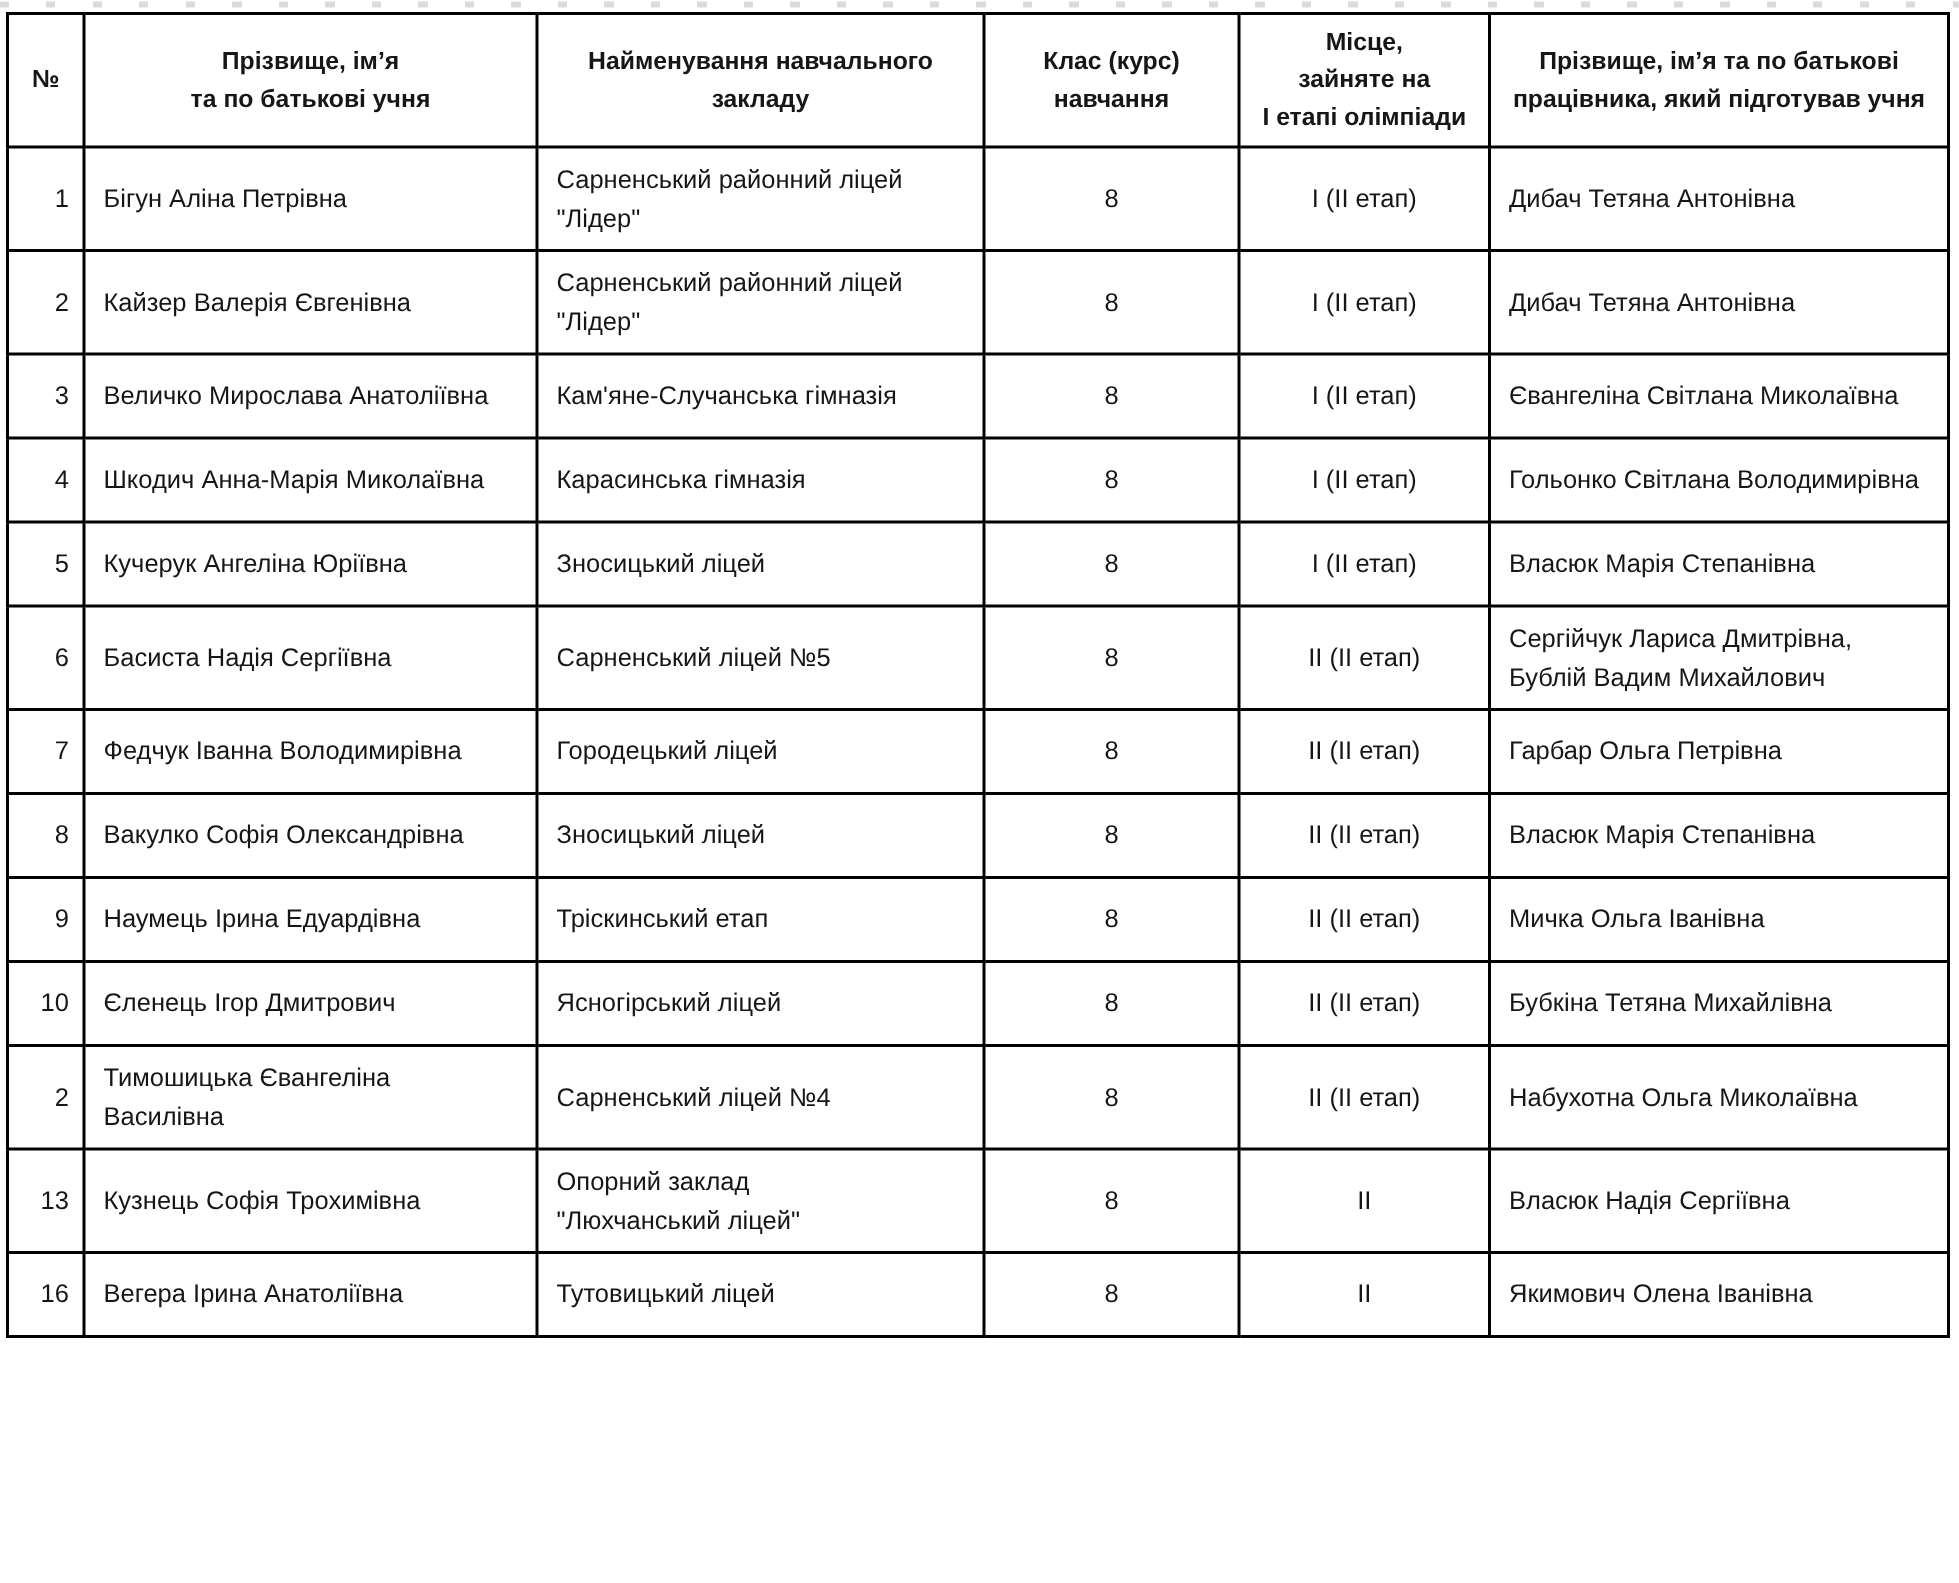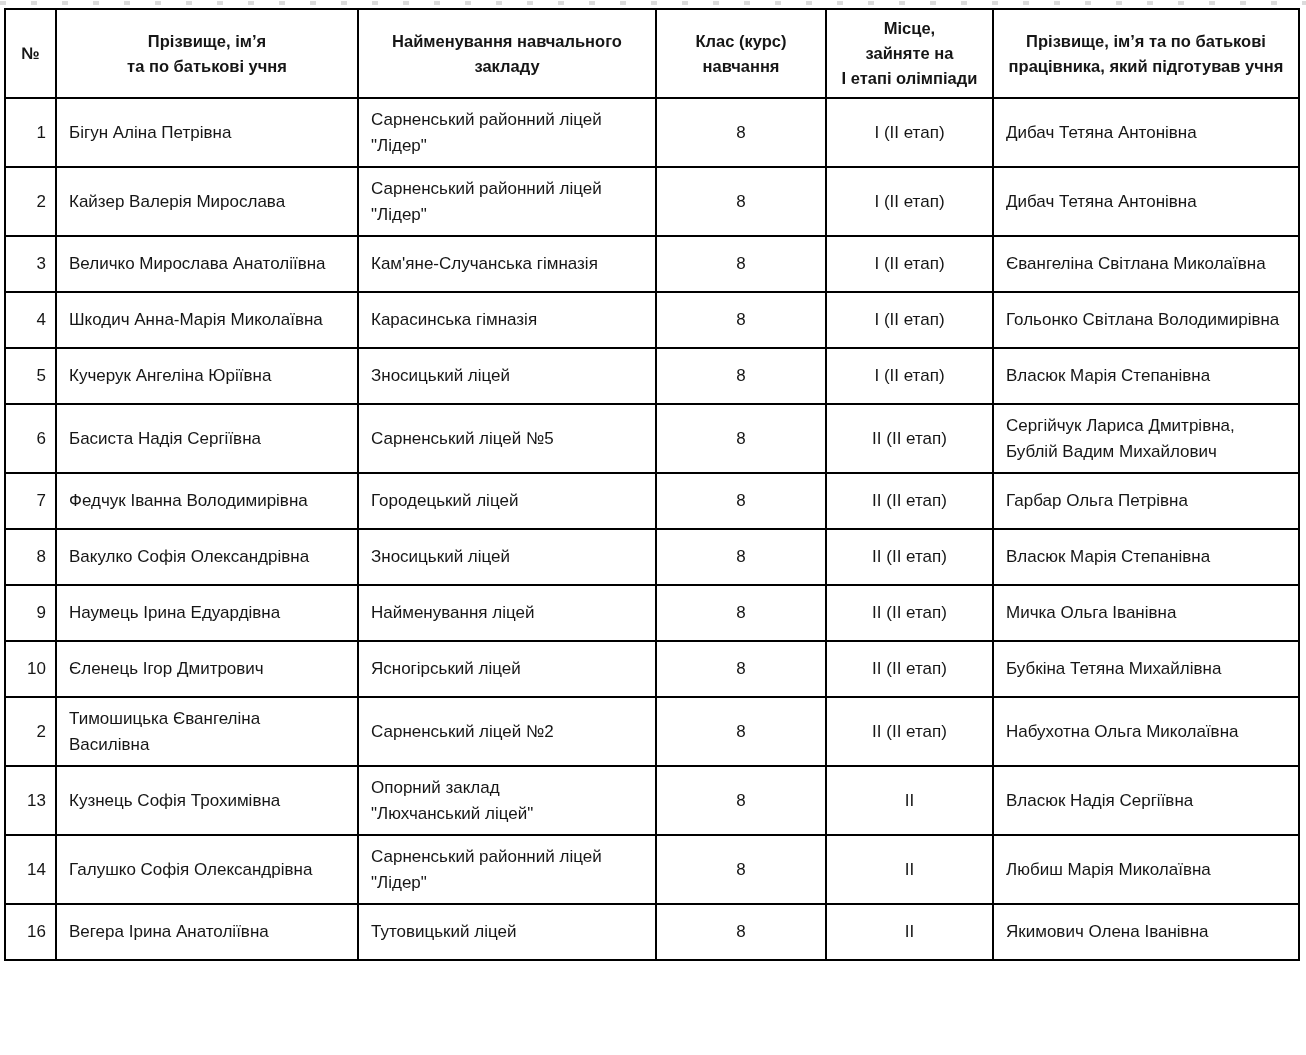--- a/index.html
+++ b/index.html
@@ -99,21 +99,21 @@
           <td class="align-right">1</td>
           <td class="align-left">Бігун Аліна Петрівна</td>
           <td class="align-left">Сарненський районний ліцей
 "Лідер"</td>
           <td class="align-center">8</td>
           <td class="align-center">I (II етап)</td>
           <td class="align-left">Дибач Тетяна Антонівна</td>
         </tr>
         <tr class="row-tall">
           <td class="align-right">2</td>
-          <td class="align-left">Кайзер Валерія Мирослава</td>
+          <td class="align-left">Кайзер Валерія Євгенівна</td>
           <td class="align-left">Сарненський районний ліцей
 "Лідер"</td>
           <td class="align-center">8</td>
           <td class="align-center">I (II етап)</td>
           <td class="align-left">Дибач Тетяна Антонівна</td>
         </tr>
         <tr class="row-short">
           <td class="align-right">3</td>
           <td class="align-left">Величко Мирослава Анатоліївна</td>
           <td class="align-left">Кам'яне-Случанська гімназія</td>
@@ -158,58 +158,49 @@
           <td class="align-right">8</td>
           <td class="align-left">Вакулко Софія Олександрівна</td>
           <td class="align-left">Зносицький ліцей</td>
           <td class="align-center">8</td>
           <td class="align-center">II (II етап)</td>
           <td class="align-left">Власюк Марія Степанівна</td>
         </tr>
         <tr class="row-short">
           <td class="align-right">9</td>
           <td class="align-left">Наумець Ірина Едуардівна</td>
-          <td class="align-left">Найменування ліцей</td>
+          <td class="align-left">Тріскинський етап</td>
           <td class="align-center">8</td>
           <td class="align-center">II (II етап)</td>
           <td class="align-left">Мичка Ольга Іванівна</td>
         </tr>
         <tr class="row-short">
           <td class="align-right">10</td>
           <td class="align-left">Єленець Ігор Дмитрович</td>
           <td class="align-left">Ясногірський ліцей</td>
           <td class="align-center">8</td>
           <td class="align-center">II (II етап)</td>
           <td class="align-left">Бубкіна Тетяна Михайлівна</td>
         </tr>
         <tr class="row-short">
           <td class="align-right">2</td>
           <td class="align-left">Тимошицька Євангеліна Василівна</td>
-          <td class="align-left">Сарненський ліцей №2</td>
+          <td class="align-left">Сарненський ліцей №4</td>
           <td class="align-center">8</td>
           <td class="align-center">II (II етап)</td>
           <td class="align-left">Набухотна Ольга Миколаївна</td>
         </tr>
         <tr class="row-tall">
           <td class="align-right">13</td>
           <td class="align-left">Кузнець Софія Трохимівна</td>
           <td class="align-left">Опорний заклад
 "Люхчанський ліцей"</td>
           <td class="align-center">8</td>
           <td class="align-center">II</td>
           <td class="align-left">Власюк Надія Сергіївна</td>
-        </tr>
-        <tr class="row-tall">
-          <td class="align-right">14</td>
-          <td class="align-left">Галушко Софія Олександрівна</td>
-          <td class="align-left">Сарненський районний ліцей
-"Лідер"</td>
-          <td class="align-center">8</td>
-          <td class="align-center">II</td>
-          <td class="align-left">Любиш Марія Миколаївна</td>
         </tr>
         <tr class="row-short">
           <td class="align-right">16</td>
           <td class="align-left">Вегера Ірина Анатоліївна</td>
           <td class="align-left">Тутовицький ліцей</td>
           <td class="align-center">8</td>
           <td class="align-center">II</td>
           <td class="align-left">Якимович Олена Іванівна</td>
         </tr>
       </tbody>

